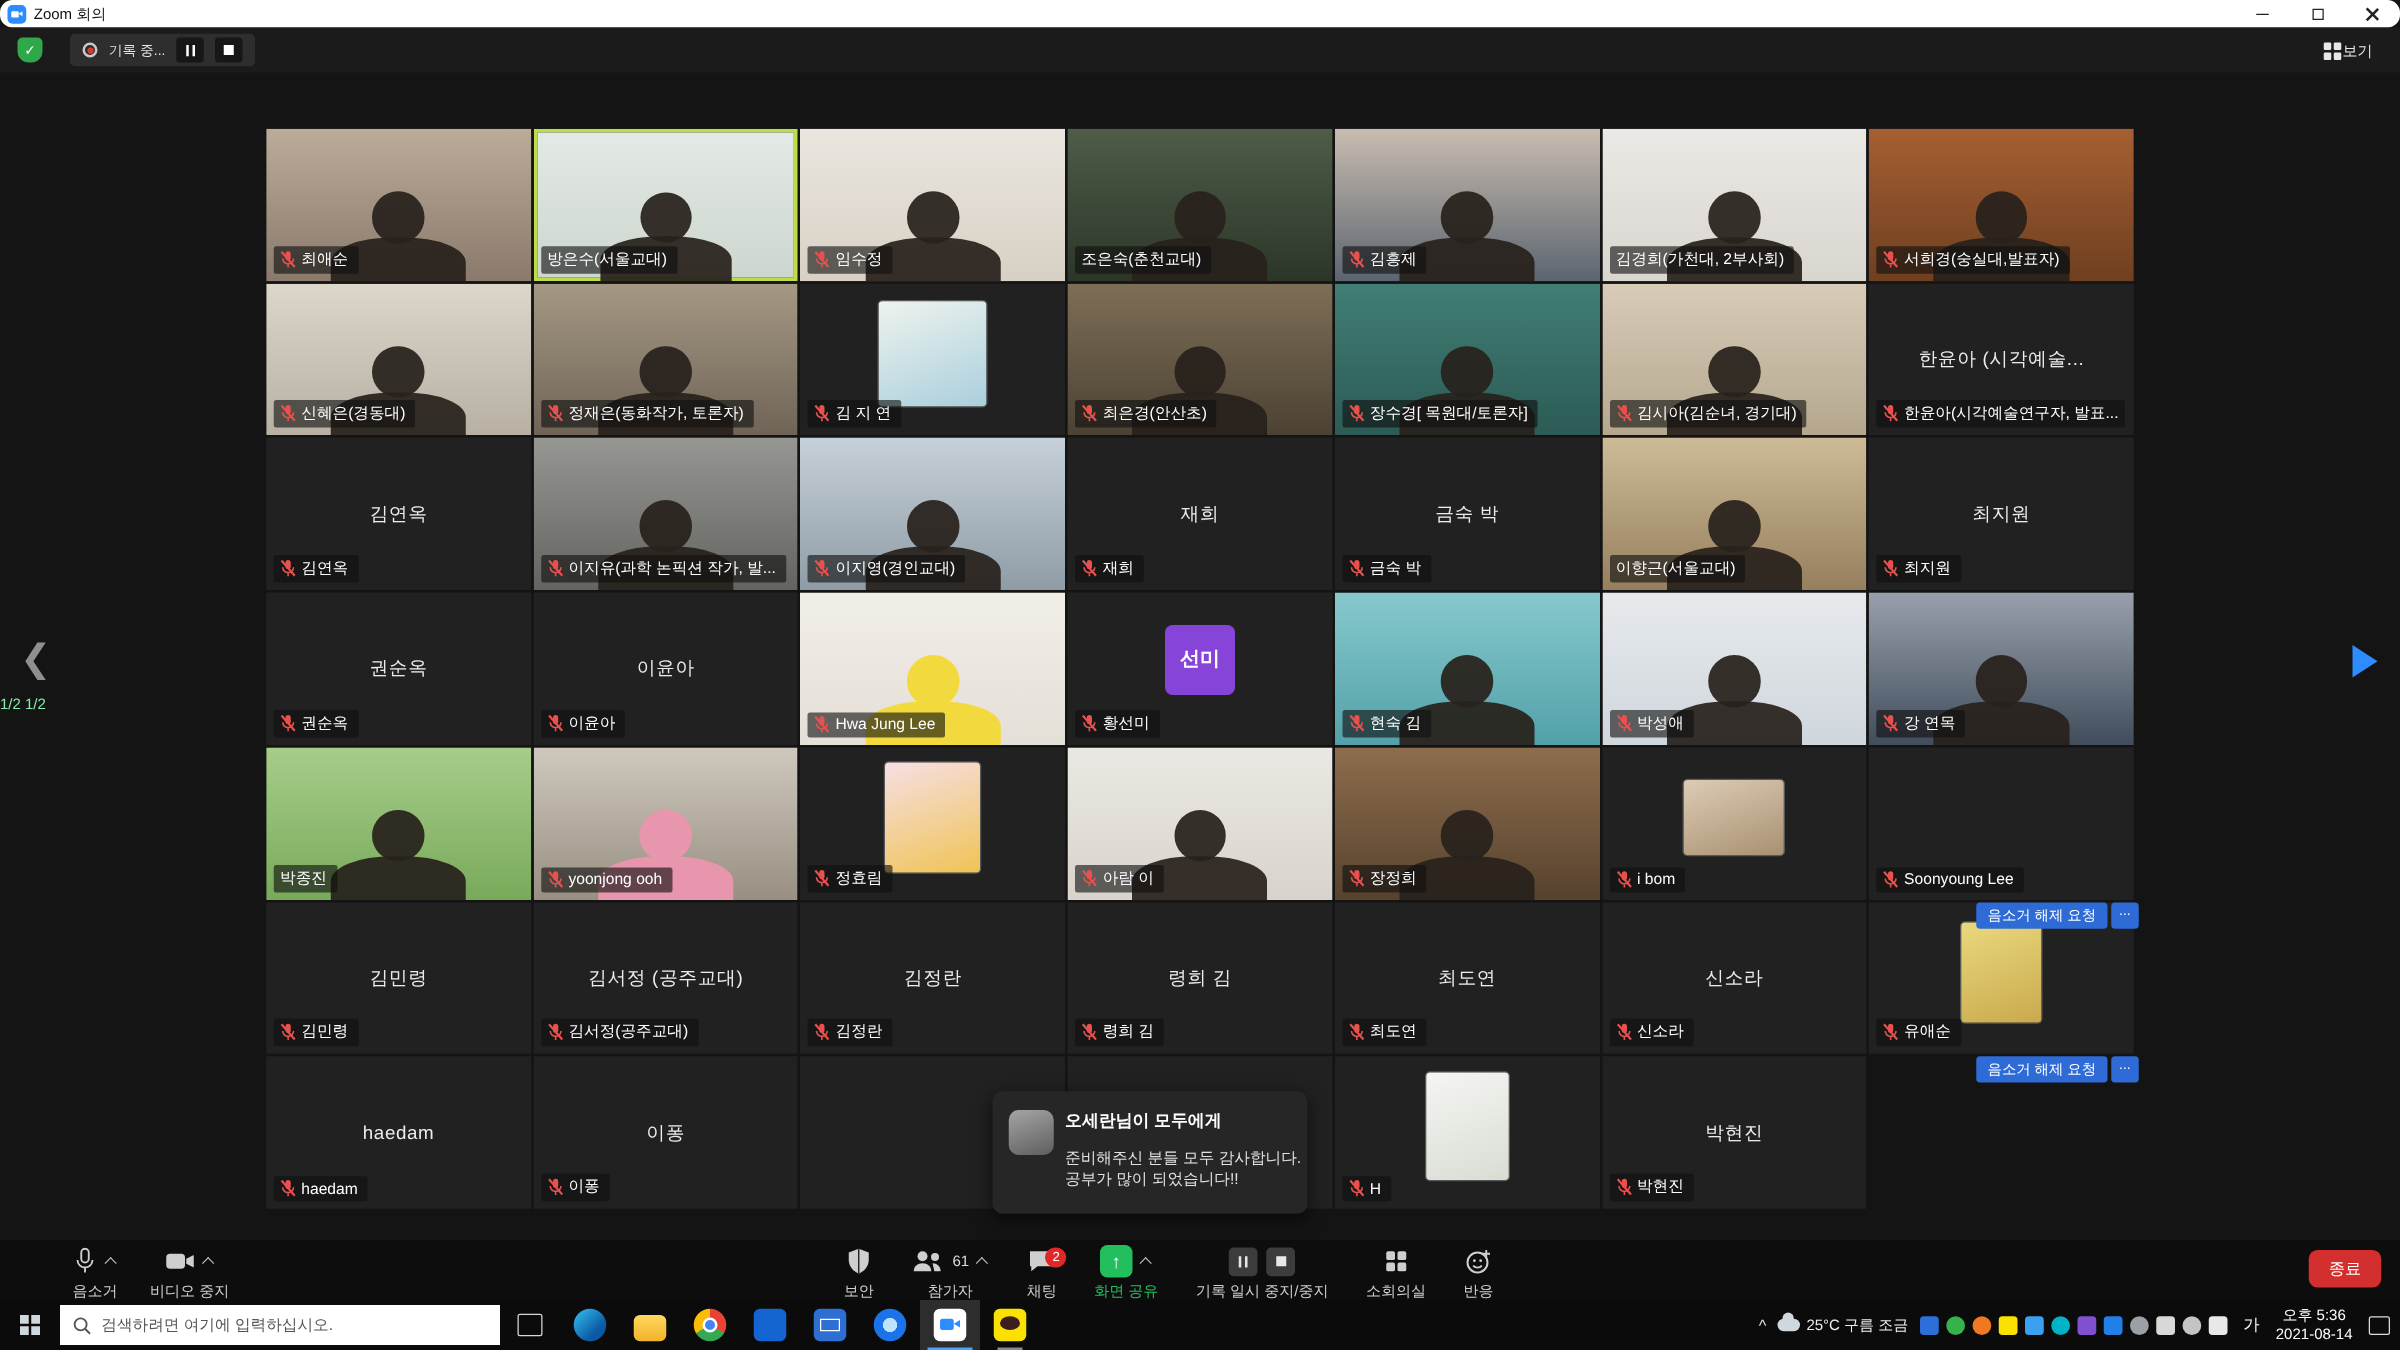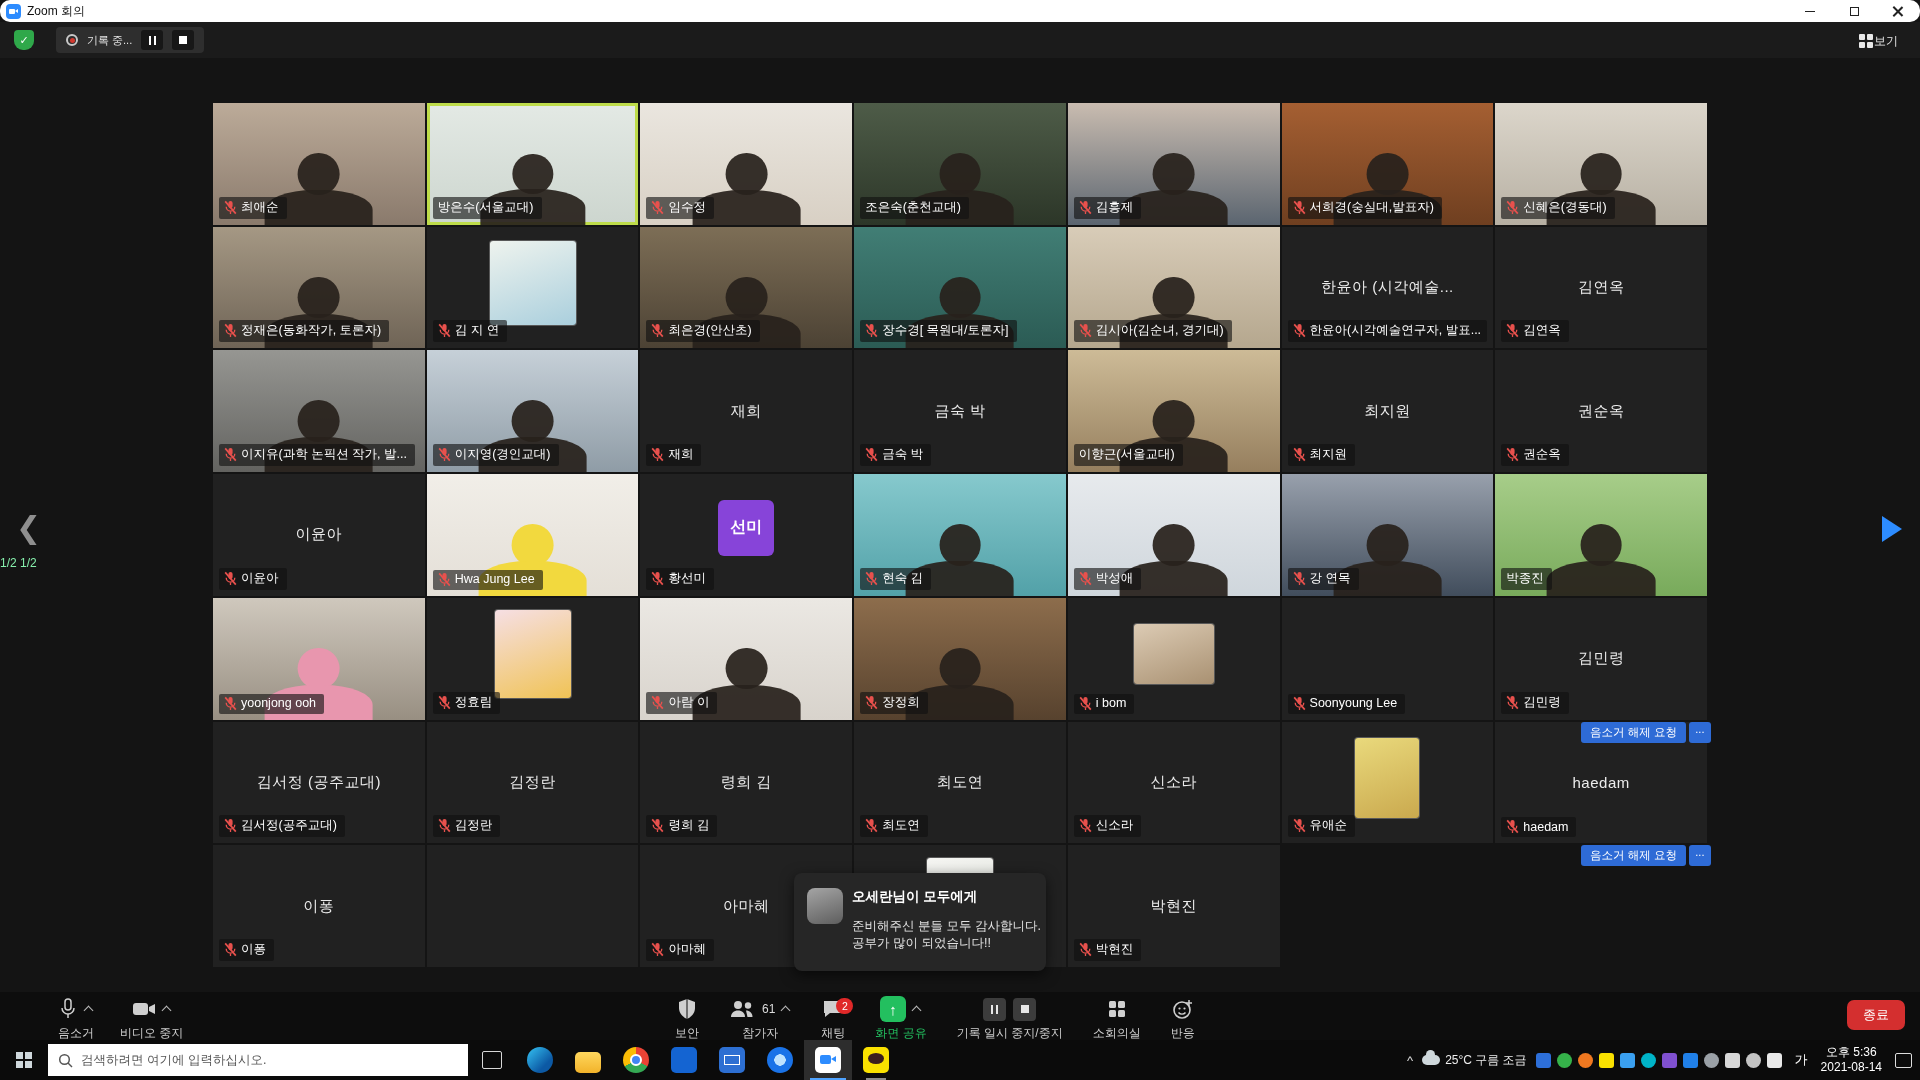--- a/index.html
+++ b/index.html
@@ -80,21 +80,21 @@
   .reclit{width:23px;height:23px;background:#3c3c3c;border-radius:4px;display:flex;align-items:center;justify-content:center;}
   .grid4{width:16px;height:16px;display:grid;grid-template-columns:1fr 1fr;gap:2px;}
   .grid4 i{background:#cfcfcf;border-radius:1.5px;}
   .leave{position:absolute;right:15px;top:8px;background:#d42f2f;color:#fff;font-size:13px;border-radius:7px;padding:6px 16px;}
 
   
   .taskbar{position:absolute;left:0;top:1040px;width:1920px;height:40px;background:#0b0b0b;display:flex;align-items:center;}
   .startbtn{width:48px;height:40px;display:flex;align-items:center;justify-content:center;}
   .winlogo{width:16px;height:16px;display:grid;grid-template-columns:1fr 1fr;gap:1.5px;}
   .winlogo i{background:#cfd8dc;}
-  .searchbox{width:420px;height:32px;background:#fff;display:flex;align-items:center;padding:0 10px;gap:8px;}
+  .searchbox{width:352px;height:32px;background:#fff;display:flex;align-items:center;padding:0 10px;gap:8px;}
   .searchbox span{color:#555;font-size:12.5px;white-space:nowrap;}
   .appslot{width:48px;height:40px;display:flex;align-items:center;justify-content:center;position:relative;}
   .appslot.activeapp{background:rgba(255,255,255,.14);}
   .appslot.activeapp::after{content:"";position:absolute;left:6px;bottom:0;width:36px;height:2.5px;background:#4fa3ff;}
   .appslot.runningapp::after{content:"";position:absolute;left:14px;bottom:0;width:20px;height:2px;background:#8a8a8a;}
   .tray{margin-left:auto;display:flex;align-items:center;gap:9px;padding-right:8px;color:#e8e8e8;}
   .tray .caret{color:#ddd;font-size:13px;}
   .weather{display:flex;align-items:center;gap:5px;font-size:12px;color:#eee;white-space:nowrap;}
   .cloud{width:18px;height:10px;background:#cfd8dc;border-radius:8px;position:relative;}
   .cloud::before{content:"";position:absolute;left:4px;top:-5px;width:9px;height:9px;border-radius:50%;background:#cfd8dc;}
@@ -204,20 +204,28 @@
           <svg width="13" height="15" viewBox="0 0 13 15">
             <rect x="4.4" y="1" width="4.2" height="7.2" rx="2.1" fill="#e8514d"></rect>
             <path d="M2.2 6.8a4.3 4.3 0 0 0 8.6 0" fill="none" stroke="#e8514d" stroke-width="1.3"></path>
             <line x1="6.5" y1="11.6" x2="6.5" y2="14" stroke="#e8514d" stroke-width="1.3"></line>
             <line x1="1.2" y1="1.4" x2="11.8" y2="13.6" stroke="#e8514d" stroke-width="1.7"></line>
           </svg>
           <span>김흥제</span>
         </div>
       </div>
       <div class="tile">
+        <div class="vid" style="background: linear-gradient(rgb(235, 233, 229), rgb(217, 213, 207));">
+          <div class="person"></div>
+        </div>
+        <div class="nlabel">
+          <span>김경희(가천대, 2부사회)</span>
+        </div>
+      </div>
+      <div class="tile">
         <div class="vid" style="background: linear-gradient(rgb(165, 95, 50), rgb(111, 63, 32));">
           <div class="person"></div>
         </div>
         <div class="nlabel">
           <svg width="13" height="15" viewBox="0 0 13 15">
             <rect x="4.4" y="1" width="4.2" height="7.2" rx="2.1" fill="#e8514d"></rect>
             <path d="M2.2 6.8a4.3 4.3 0 0 0 8.6 0" fill="none" stroke="#e8514d" stroke-width="1.3"></path>
             <line x1="6.5" y1="11.6" x2="6.5" y2="14" stroke="#e8514d" stroke-width="1.3"></line>
             <line x1="1.2" y1="1.4" x2="11.8" y2="13.6" stroke="#e8514d" stroke-width="1.7"></line>
           </svg>

